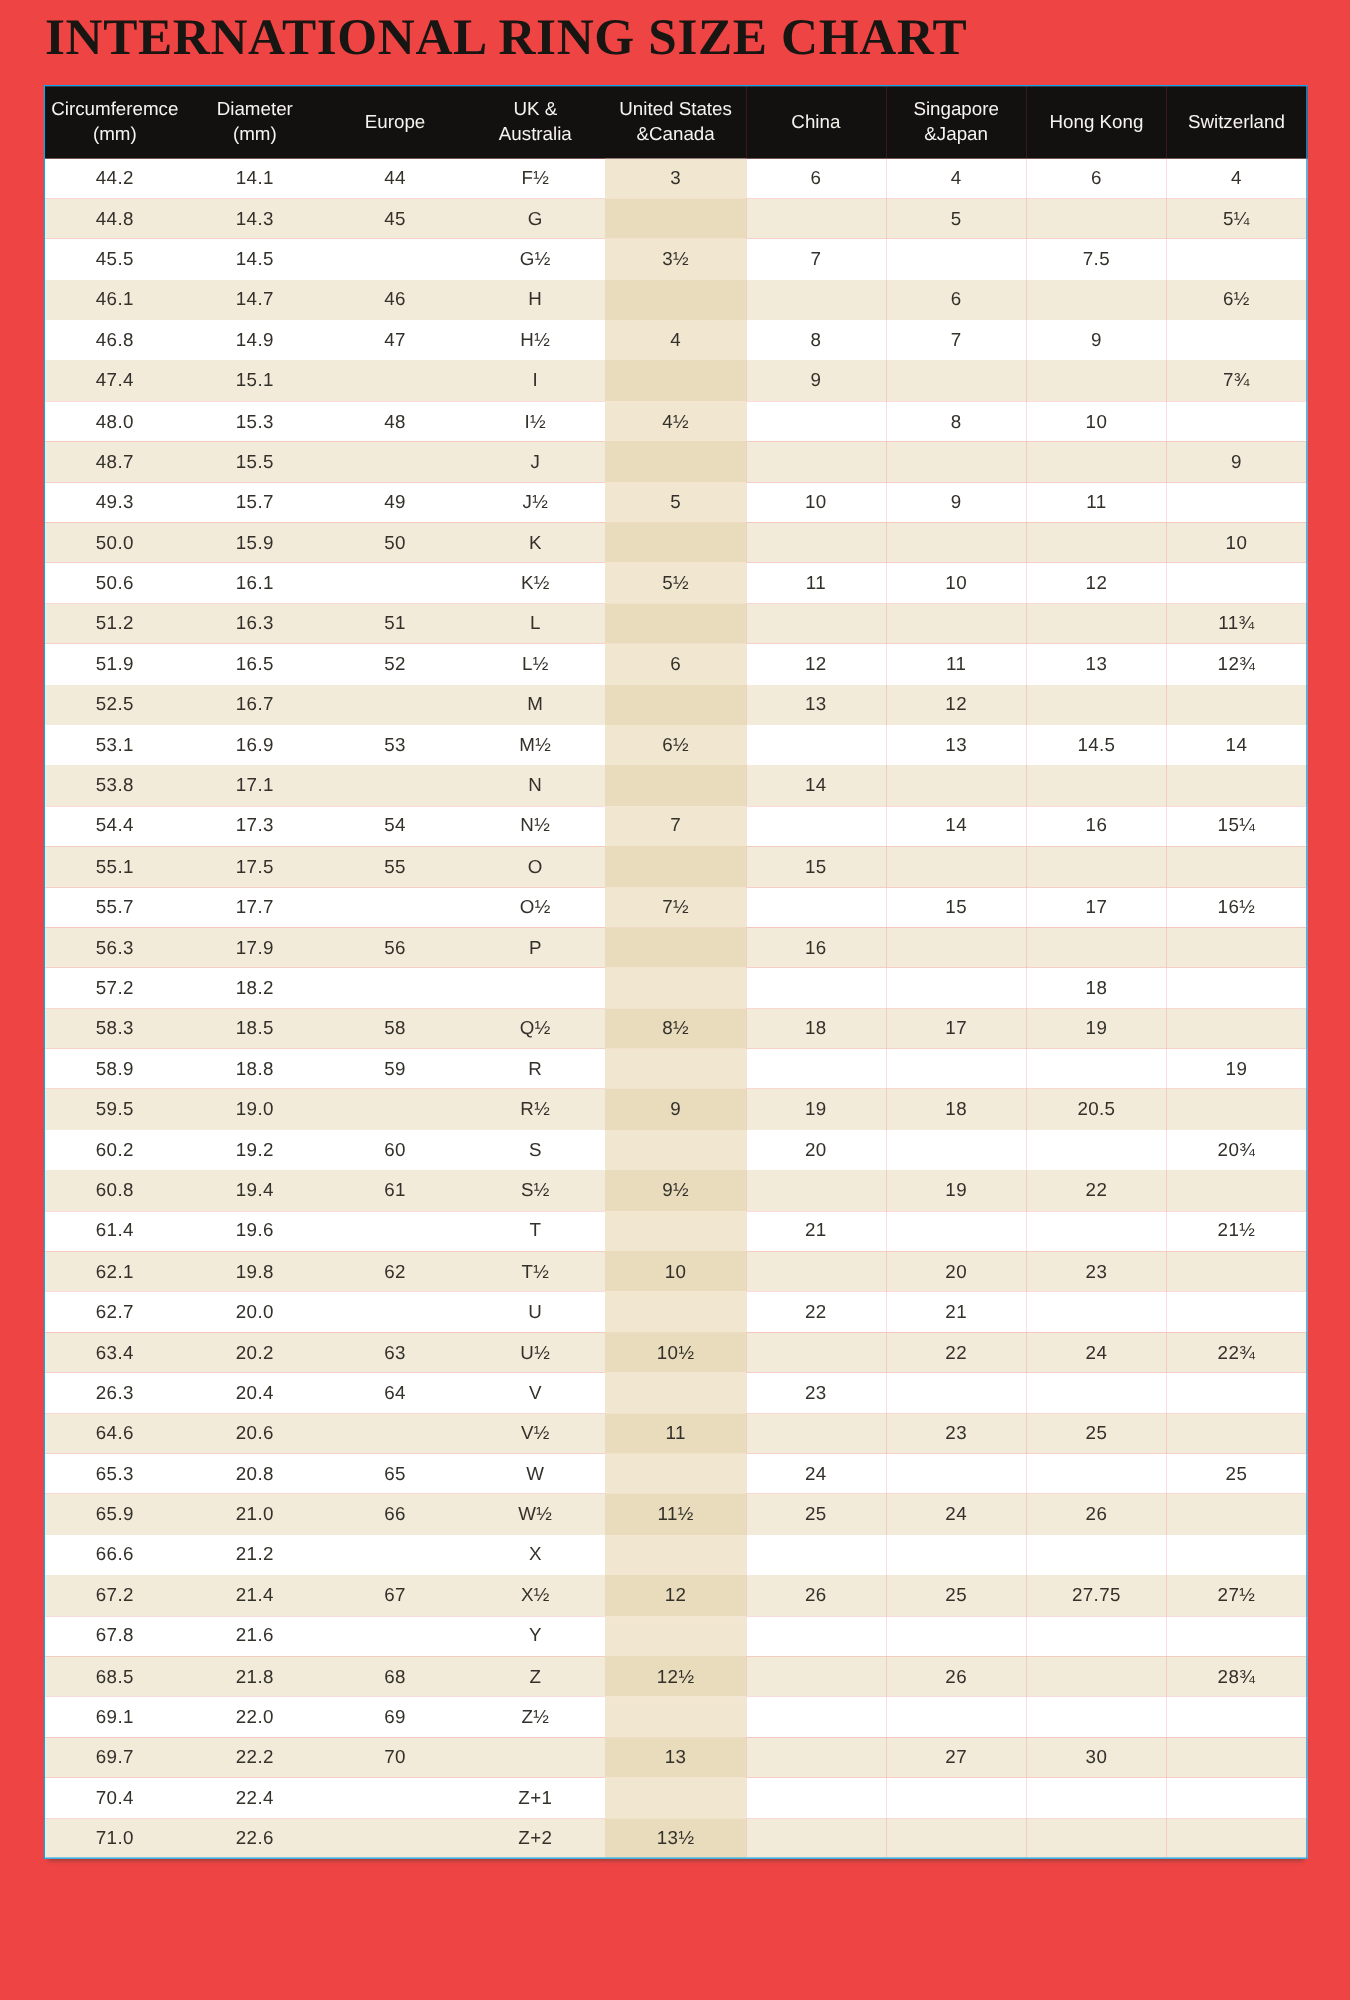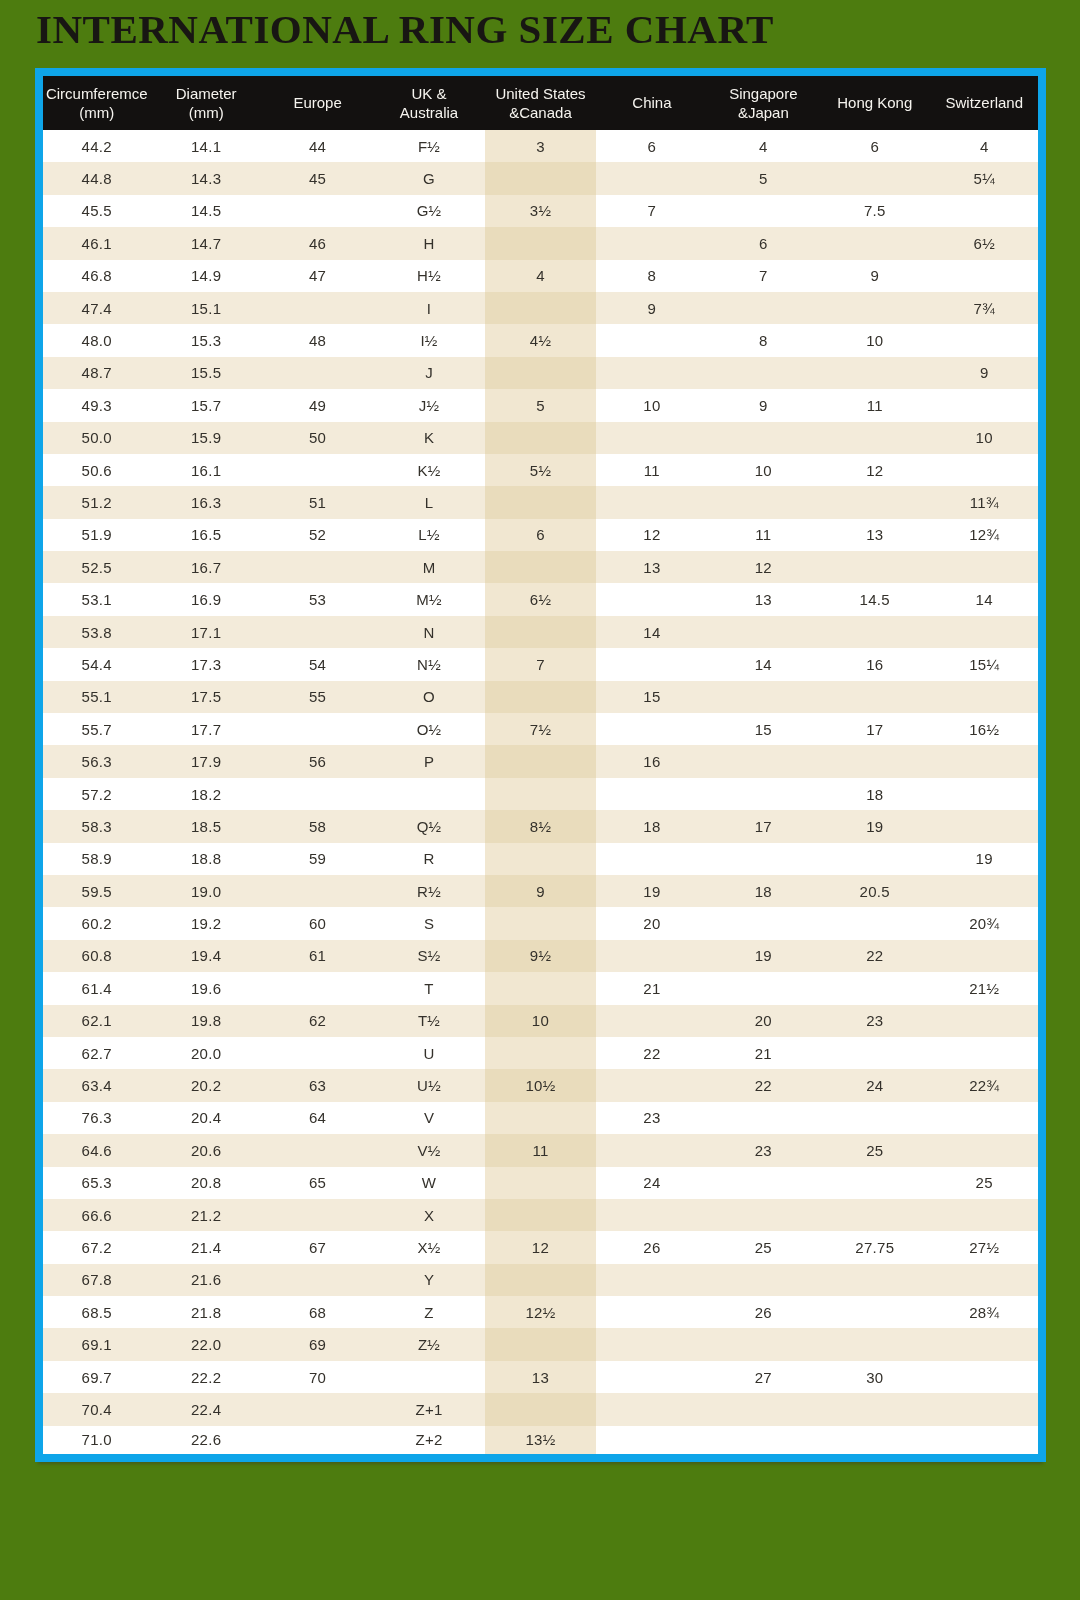--- a/index.html
+++ b/index.html
@@ -5,21 +5,21 @@
   * { box-sizing: border-box; }
   html, body { margin: 0; padding: 0; }
   body {
     width: 1080px; height: 1600px;
     background: #ffffff;
     font-family: "Liberation Sans", sans-serif;
   }
   .page {
     position: relative;
     width: 1080px; height: 1600px;
-    background: #4d7c0f;
+    background: #ef4444;
     overflow: hidden;
   }
   .title {
     position: absolute;
     left: 36px; top: 0px;
     margin: 0;
     font-family: "Liberation Serif", serif;
     font-weight: 700;
     font-size: 41px;
     line-height: 58px;
@@ -30,21 +30,21 @@
   .table-wrap {
     position: absolute;
     left: 35px; top: 68px;
     width: 1011px;
     box-shadow: 0 5px 3px -3px rgba(60,55,45,0.45);
   }
   table.ring-table {
     border-collapse: collapse;
     table-layout: fixed;
     width: 100%;
-    border: 8px solid #0ea5e9;
+    border: 1px solid #0ea5e9;
   }
   table.ring-table thead th {
     background: #131110;
     color: #f6f4ef;
     font-weight: 400;
     font-size: 15px;
     line-height: 1.3;
     height: 58px;
     text-align: center;
     vertical-align: middle;
@@ -416,21 +416,21 @@
             <td>20.2</td>
             <td>63</td>
             <td>U½</td>
             <td class="us-col">10½</td>
             <td></td>
             <td>22</td>
             <td>24</td>
             <td>22¾</td>
           </tr>
           <tr>
-            <td>76.3</td>
+            <td>26.3</td>
             <td>20.4</td>
             <td>64</td>
             <td>V</td>
             <td class="us-col"></td>
             <td>23</td>
             <td></td>
             <td></td>
             <td></td>
           </tr>
           <tr>
@@ -447,20 +447,31 @@
           <tr>
             <td>65.3</td>
             <td>20.8</td>
             <td>65</td>
             <td>W</td>
             <td class="us-col"></td>
             <td>24</td>
             <td></td>
             <td></td>
             <td>25</td>
+          </tr>
+          <tr>
+            <td>65.9</td>
+            <td>21.0</td>
+            <td>66</td>
+            <td>W½</td>
+            <td class="us-col">11½</td>
+            <td>25</td>
+            <td>24</td>
+            <td>26</td>
+            <td></td>
           </tr>
           <tr>
             <td>66.6</td>
             <td>21.2</td>
             <td></td>
             <td>X</td>
             <td class="us-col"></td>
             <td></td>
             <td></td>
             <td></td>

